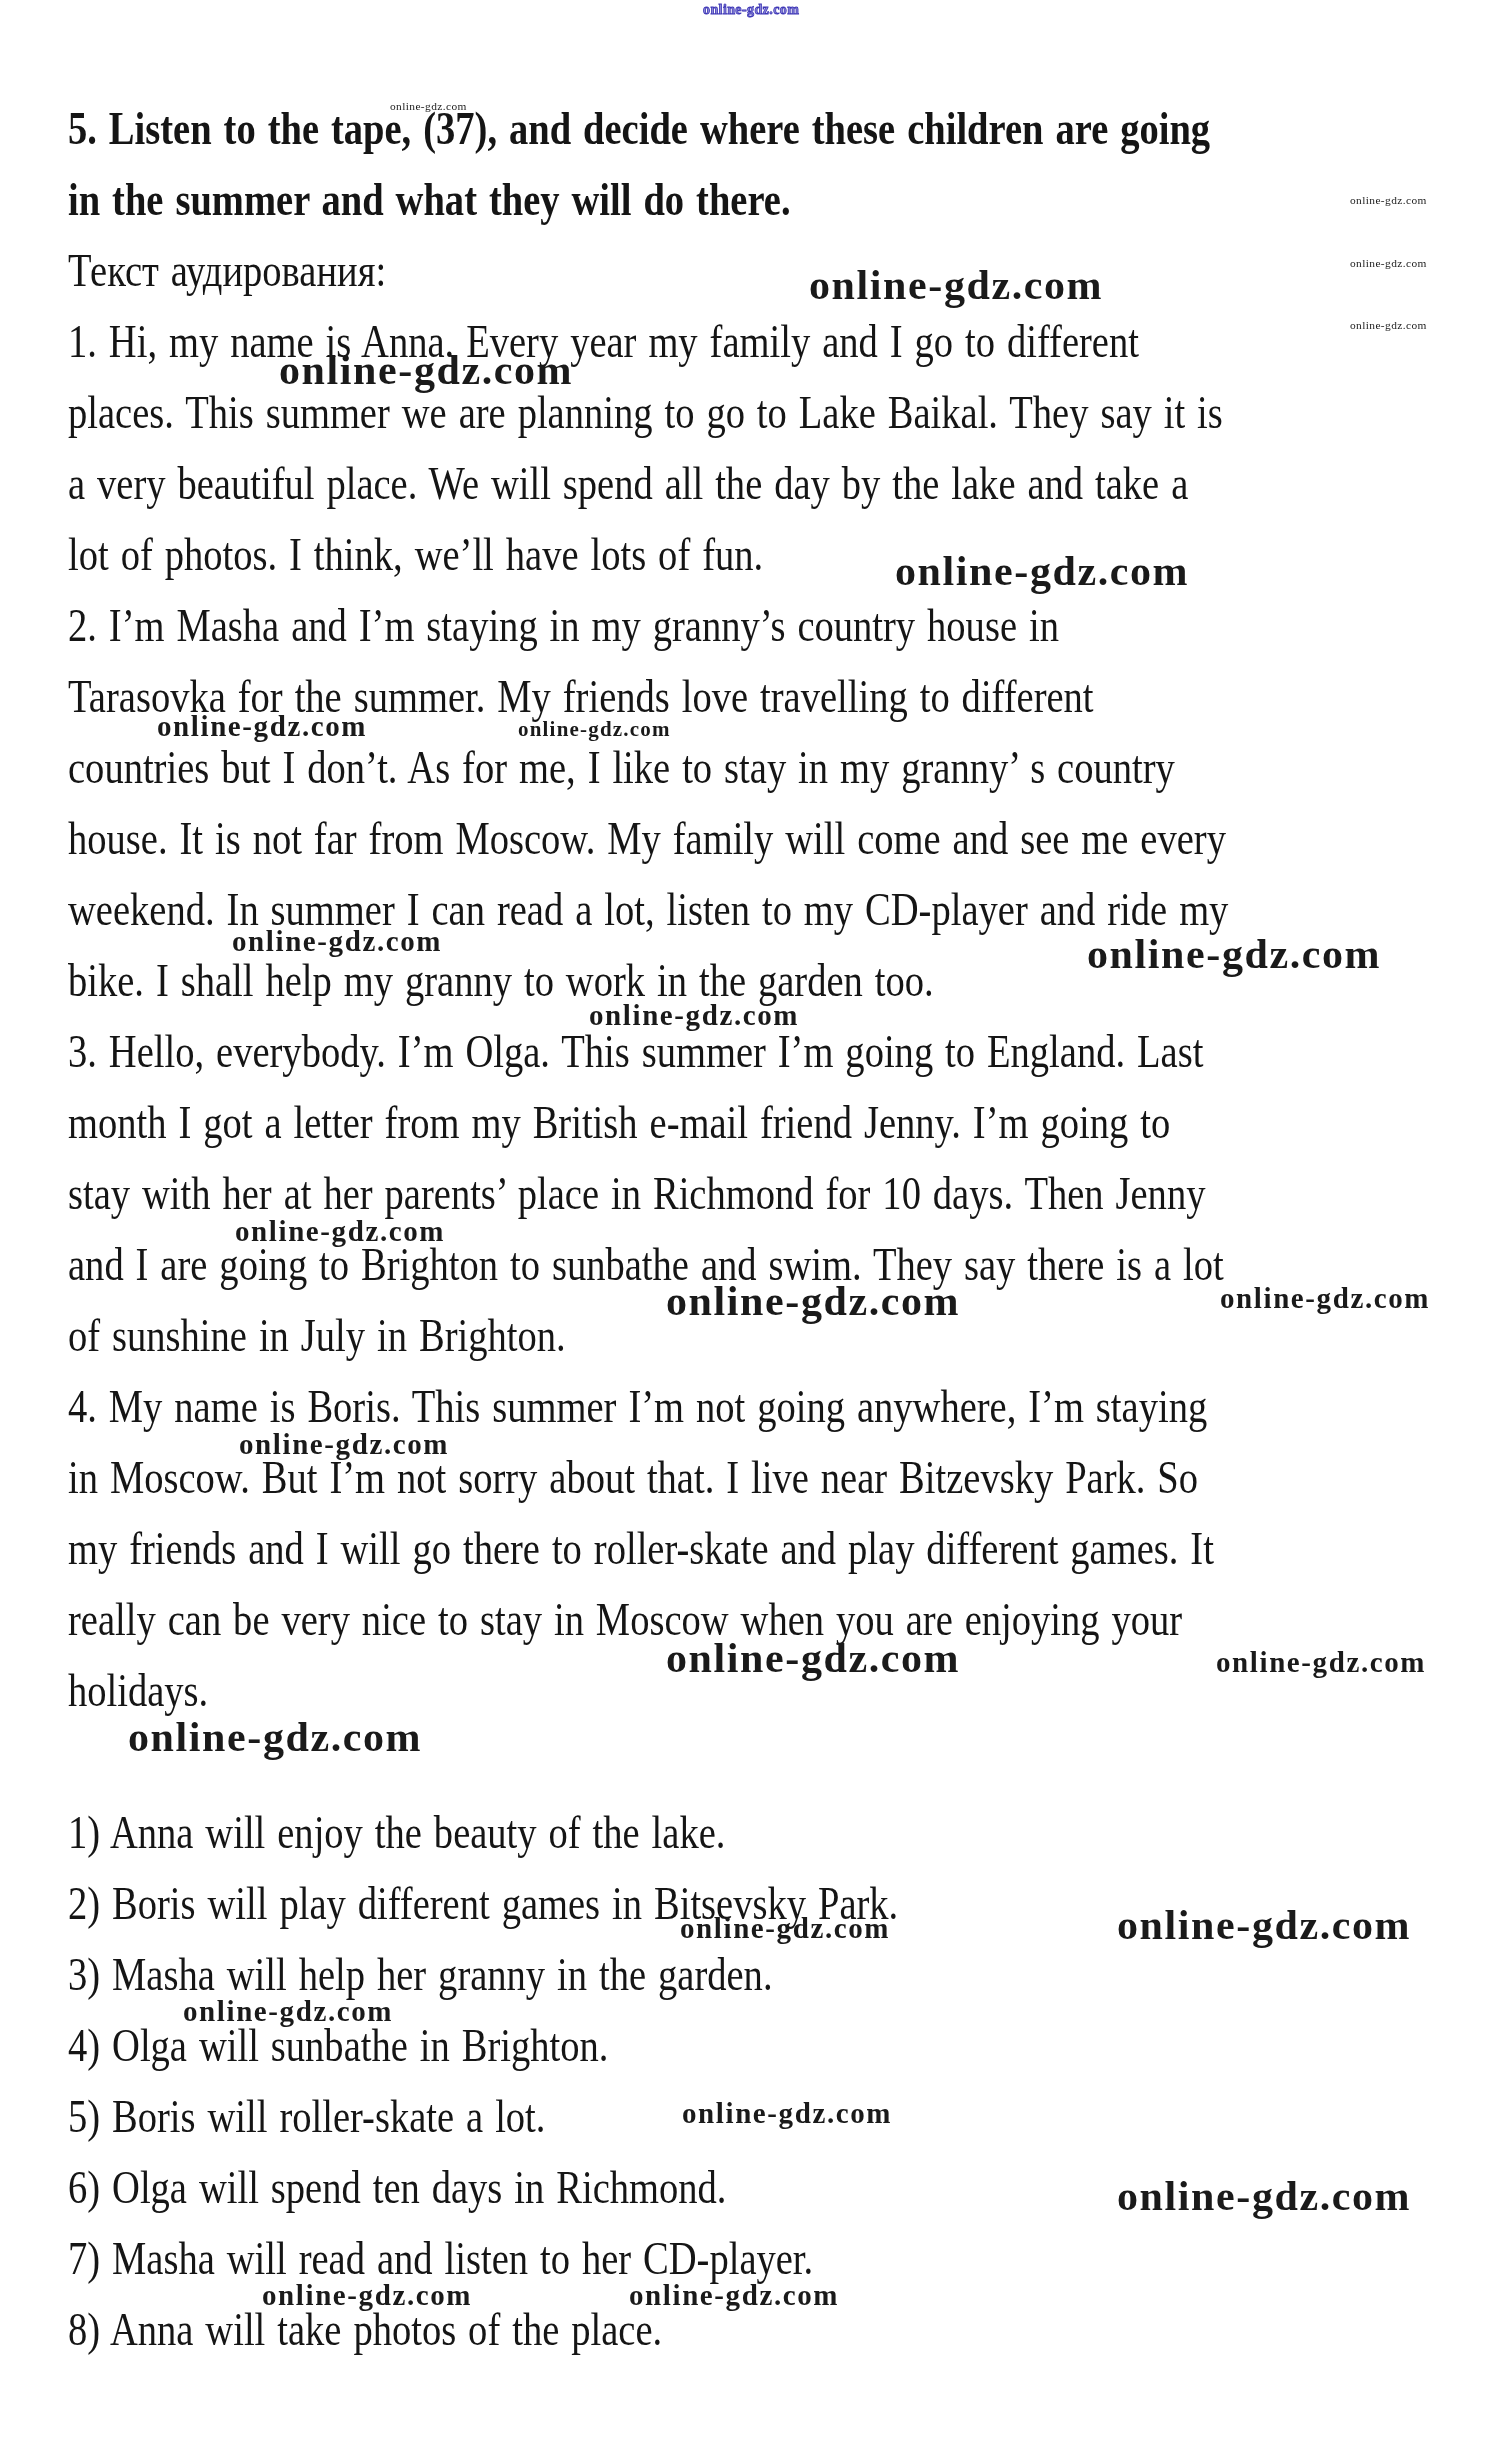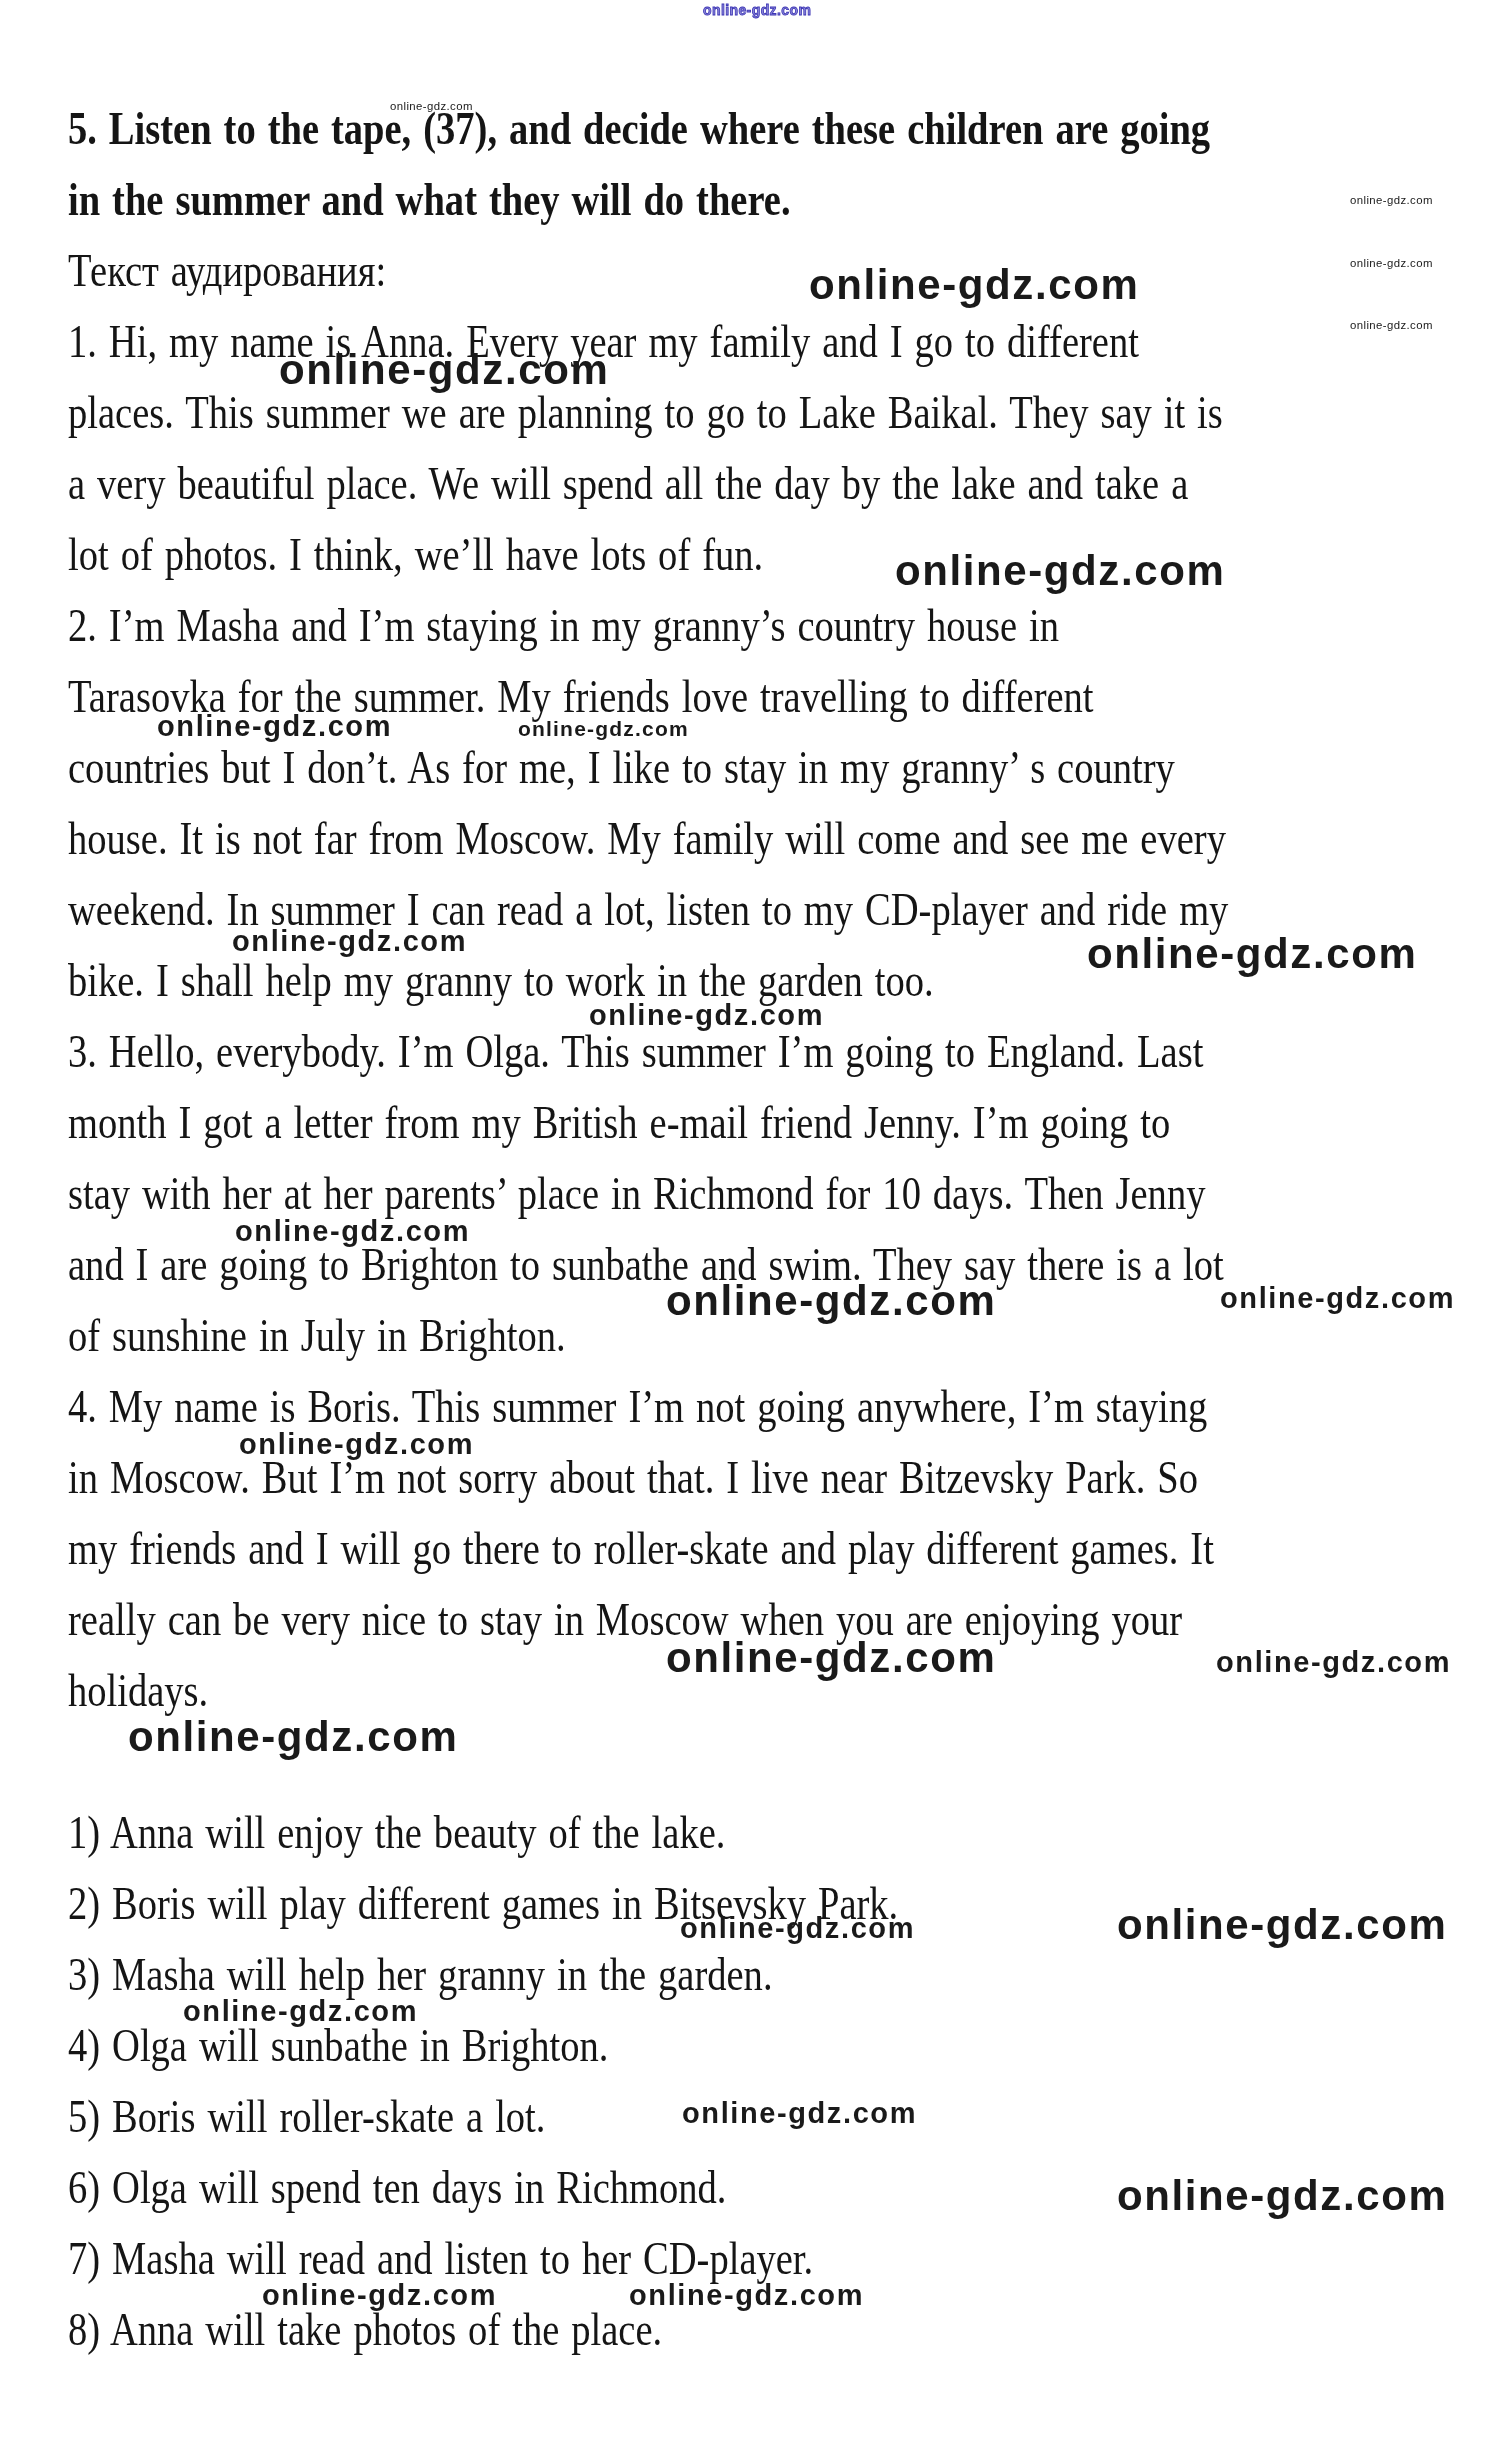--- a/index.html
+++ b/index.html
@@ -16,21 +16,21 @@
     font-size:47px;line-height:71px;color:#151515;
     transform:scaleX(0.82);transform-origin:left top;
     word-spacing:0.06em;
   }
   .line{height:71px;white-space:nowrap;}
   .line.heading{font-weight:bold;}
   .line.blank{height:71px;}
   
   .wm{
     position:absolute;
-    font-family:Liberation Sans, sans-serif;
+    font-family:Liberation Serif, serif;
     color:#1a1a1a;
     white-space:nowrap;
     font-weight:bold;
     text-align:right;
   }
   .wm.large{font-size:42px;letter-spacing:1.6px;}
   .wm.medium{font-size:29px;letter-spacing:1.6px;}
   .wm.small{font-size:21px;letter-spacing:1.2px;}
   .wm.tiny{font-size:11.4px;letter-spacing:0.4px;font-weight:normal;}
   .wm.purple{

